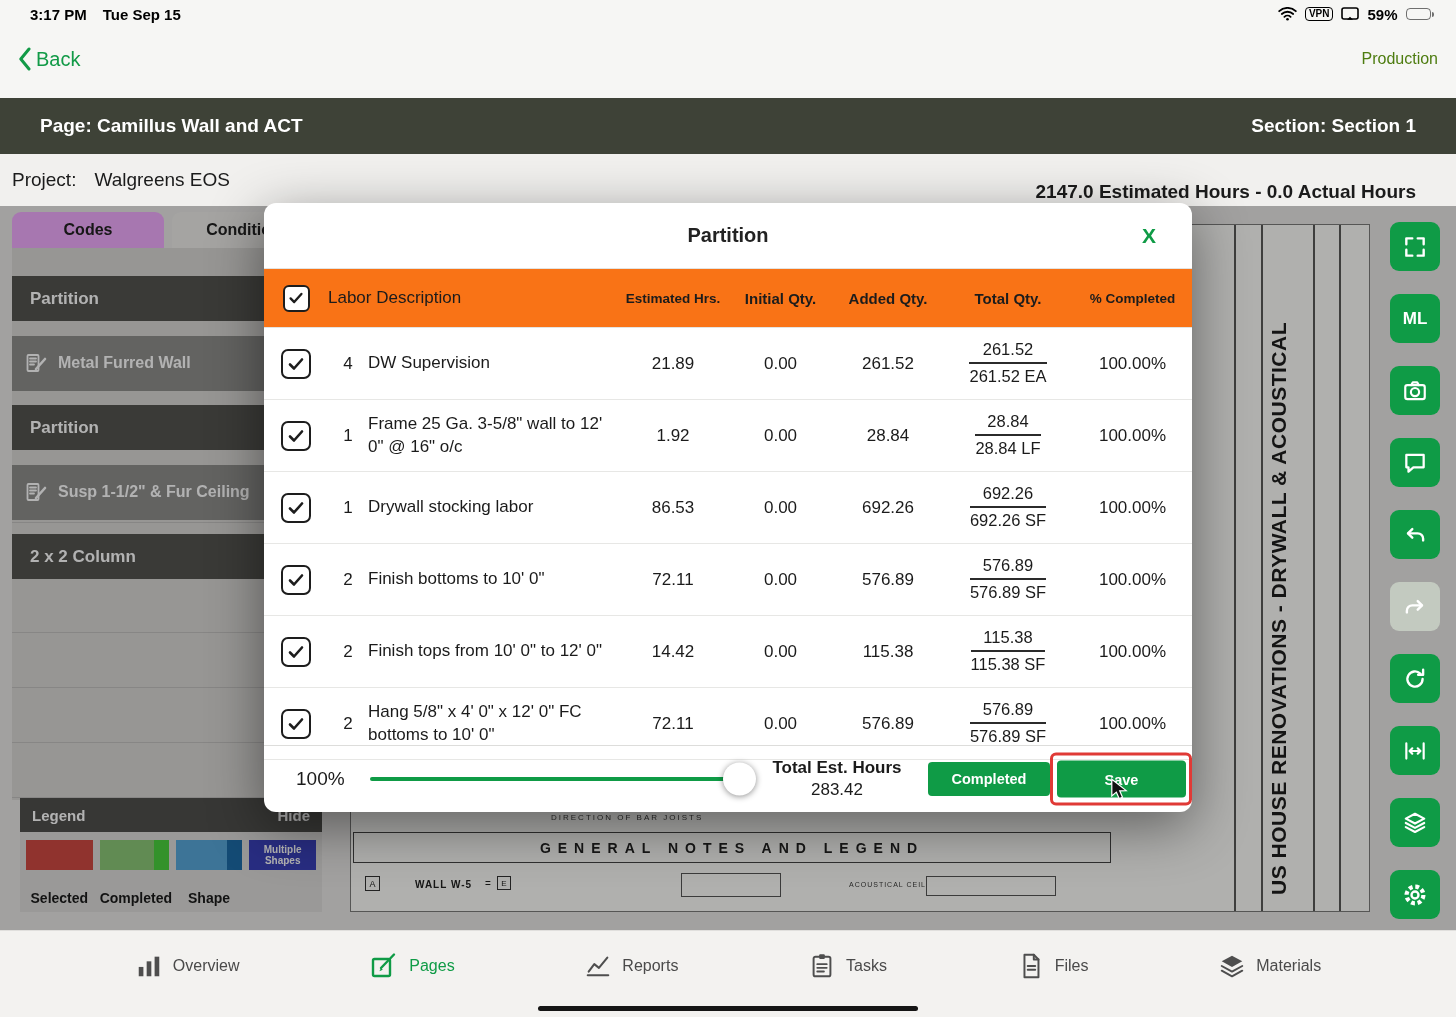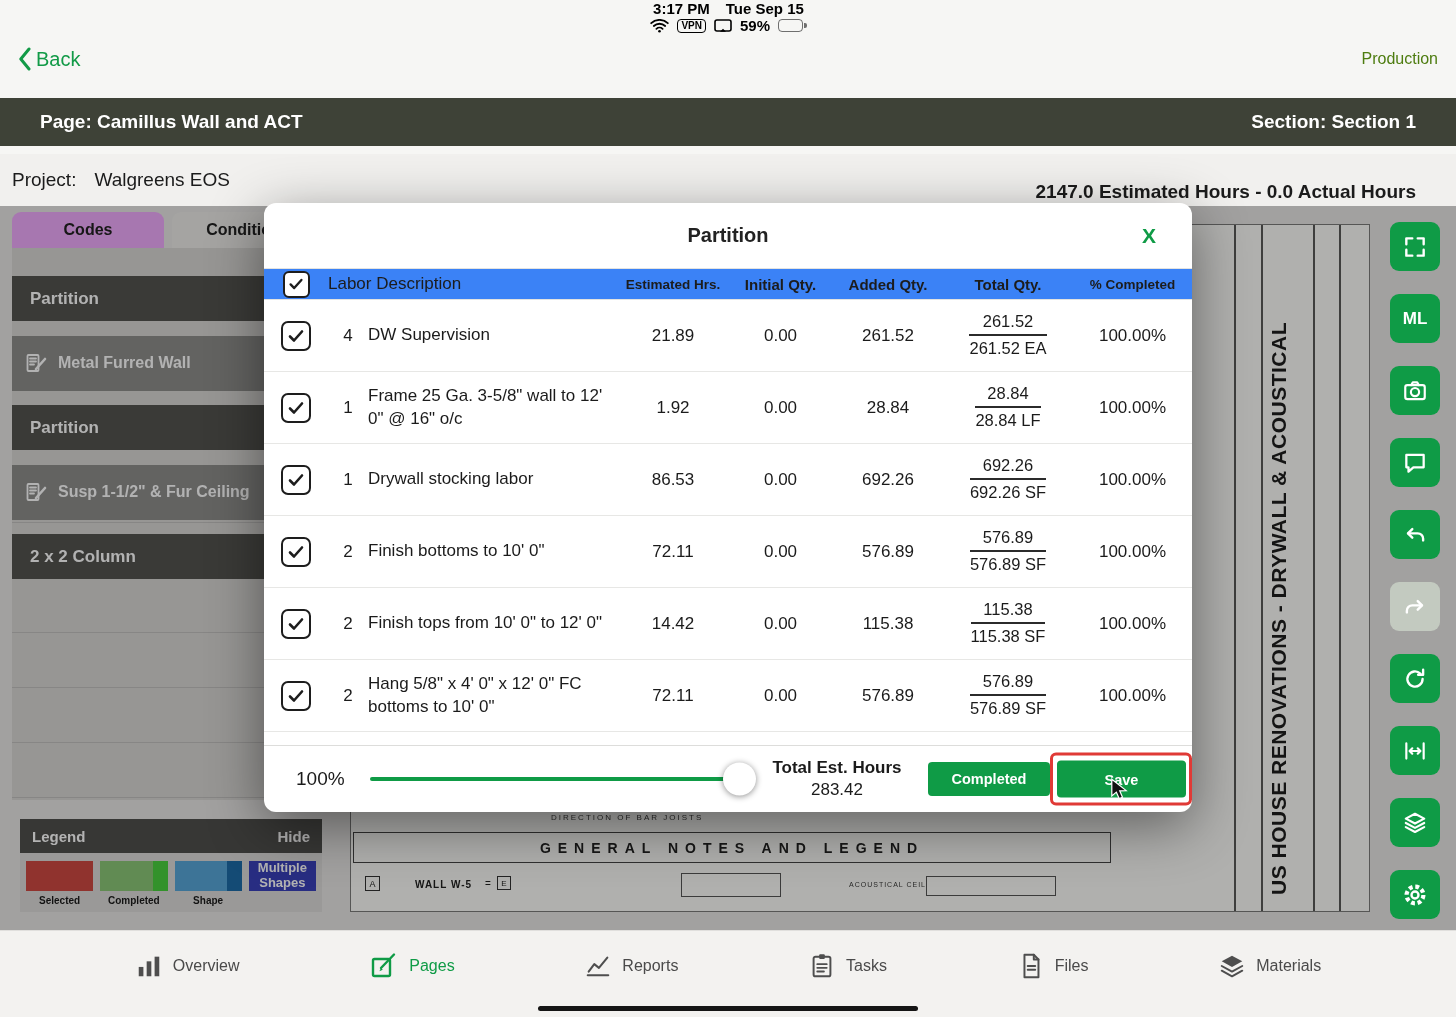--- a/index.html
+++ b/index.html
@@ -1,36 +1,36 @@
 <!DOCTYPE html>
 <html><head>
 <meta charset="utf-8">
 <style>
   * { margin:0; padding:0; box-sizing:border-box; }
   html,body { width:1456px; height:1017px; }
   body { font-family:"Liberation Sans","DejaVu Sans",sans-serif; background:#f6f6f4; position:relative; overflow:hidden; color:#1b1b1b; }
   svg { display:block; }
 
   
-  .status-bar { position:absolute; top:0; left:1px; right:0; height:28px; display:flex; justify-content:space-between; align-items:center; padding:0 22px; font-size:15px; font-weight:700; color:#000;flex-direction:column; }
+  .status-bar { position:absolute; top:0; left:8px; right:0; height:28px; display:flex; justify-content:space-between; align-items:center; padding:0 22px; font-size:15px; font-weight:700; color:#000; }
   .sb-left { display:flex; gap:16px; }
   .sb-right { display:flex; gap:8px; align-items:center; }
   .vpn-badge { border:1.6px solid #000; border-radius:4px; font-size:10px; font-weight:700; padding:1px 3px; line-height:1; }
   .battery { display:flex; align-items:center; gap:1px; }
   .batt-body { width:25px; height:12.5px; border:1.5px solid rgba(0,0,0,.55); border-radius:4px; padding:1.5px; }
   .batt-fill { width:59%; height:100%; background:#000; border-radius:1.5px; }
   .batt-nub { width:2.5px; height:5px; background:rgba(0,0,0,.55); border-radius:0 2px 2px 0; }
 
   
   .nav-bar { position:absolute; top:28px; height:62px; left:0; right:0; display:flex; align-items:center; justify-content:space-between; padding:0 18px; }
   .back-btn { display:flex; align-items:center; gap:5px; color:#129a47; font-size:20px; cursor:pointer; }
   .production-btn { color:#4d7c0f; font-size:16px; cursor:pointer; }
 
   
-  .page-header { position:absolute; top:98px; height:48px; left:0; right:0; background:#3e4237; color:#fff; display:flex; align-items:center; justify-content:space-between; padding:0 40px; font-size:19px; font-weight:700; }
+  .page-header { position:absolute; top:98px; height:56px; left:0; right:0; background:#3e4237; color:#fff; display:flex; align-items:center; justify-content:space-between; padding:0 40px; font-size:19px; font-weight:700; }
   .project-row { position:absolute; top:154px; height:52px; left:0; right:0; background:#f1f0ee; display:flex; align-items:center; justify-content:space-between; padding:0 40px 0 12px; font-size:19px; }
   .project-left { display:flex; gap:18px; }
   .project-hours { font-weight:700;margin-top:24px; }
 
   
   .content { position:absolute; top:206px; left:0; right:0; height:724px; background:#e8e7e5; }
   .dim { position:absolute; inset:0; background:rgba(0,0,0,.30); z-index:5; }
 
   
   .paper { position:absolute; left:350px; top:18px; width:1020px; height:688px; background:#fdfdf9; border:1px solid #7c7c7a; }
@@ -56,34 +56,34 @@
   .group-header:first-child { margin-top:0; }
   .group-item { min-height:55px; background:#8e8e8c; color:#fff; font-size:16px; font-weight:700; display:flex; align-items:center; gap:10px; padding:6px 12px; margin-top:15px; line-height:1.3; cursor:pointer; }
   .legend { position:absolute; bottom:6px; left:8px; width:302px; }
   .legend-header { height:34px; background:#504f4d; color:#fff; display:flex; justify-content:space-between; align-items:center; padding:0 12px; font-size:15px; font-weight:700; }
   .legend-body { background:#dddcda; display:flex; padding:8px 6px 6px; gap:7px; }
   .legend-entry { width:69px; text-align:center; }
   .swatch { height:30px; }
   .swatch.sel { background:#cf4a43; }
   .swatch.com { background:linear-gradient(90deg,#8cc878 0 78%,#49d23e 78%); }
   .swatch.shp { background:linear-gradient(90deg,#58a7d8 0 78%,#1e6ca8 78%); }
-  .swatch.mul { background:#3a41bb; color:#fff; font-size:13px; font-weight:700; display:flex; align-items:center; justify-content:center; text-align:center; line-height:1.15; }
-  .legend-label { font-size:10px; font-weight:700; margin-top:4px; color:#1b1b1b; }
+  .swatch.mul { background:#3a41bb; color:#fff; font-size:10px; font-weight:700; display:flex; align-items:center; justify-content:center; text-align:center; line-height:1.15; }
+  .legend-label { font-size:14px; font-weight:700; margin-top:20px; color:#1b1b1b; }
 
   
   .toolbar { position:absolute; top:16px; right:16px; width:50px; z-index:6; display:flex; flex-direction:column; gap:23px; }
   .tool-btn { width:50px; height:49px; background:#0f9b46; border-radius:9px; display:flex; align-items:center; justify-content:center; color:#fff; font-weight:700; font-size:17px; cursor:pointer; }
   .tool-btn.disabled { background:#c3cac0; }
 
   
   .modal { position:absolute; left:264px; top:203px; width:928px; height:609px; background:#fff; border-radius:12px; z-index:30; box-shadow:0 14px 55px rgba(0,0,0,.45); }
   .modal-title-bar { height:65px; position:relative; display:flex; align-items:center; justify-content:center; font-size:20px; font-weight:700; color:#222; }
   .modal-close { position:absolute; right:36px; top:50%; transform:translateY(-50%); color:#0f9b46; font-size:21px; font-weight:700; cursor:pointer; }
   .mgrid { display:grid; grid-template-columns:64px 40px 250px 110px 105px 110px 130px 119px; align-items:center; }
-  .mheader { height:32px; background:#3b82f6; border-top:1px solid #e3e3e1; border-bottom:1px solid #e3e3e1; font-size:15px; font-weight:700; color:#1c1c1c; text-align:center; }
+  .mheader { height:60px; background:#f97316; border-top:1px solid #e3e3e1; border-bottom:1px solid #e3e3e1; font-size:15px; font-weight:700; color:#1c1c1c; text-align:center; }
   .mheader .labor { grid-column:2/4; text-align:left; font-size:17px; font-weight:500; }
   .mheader .small { font-size:13.5px; }
   .mrow { height:72px; border-bottom:1px solid #e7e7e5; font-size:17px; color:#1b1b1b; text-align:center; }
   .mrow:last-of-type { border-bottom:none; }
   .cell-desc { text-align:left; padding-right:10px; line-height:1.35; }
   .checkbox { width:30px; height:30px; border:2.5px solid #1d1d1d; border-radius:7px; margin:0 auto; display:flex; align-items:center; justify-content:center; background:#fff; cursor:pointer; }
   .mheader .checkbox { width:27px; height:27px; border-radius:6px; }
   .fraction { display:inline-block; }
   .fr-top { padding:0 8px 3px; border-bottom:2px solid #2b2b2b; font-size:16.5px; }
   .fr-bottom { padding-top:3px; font-size:16.5px; }

